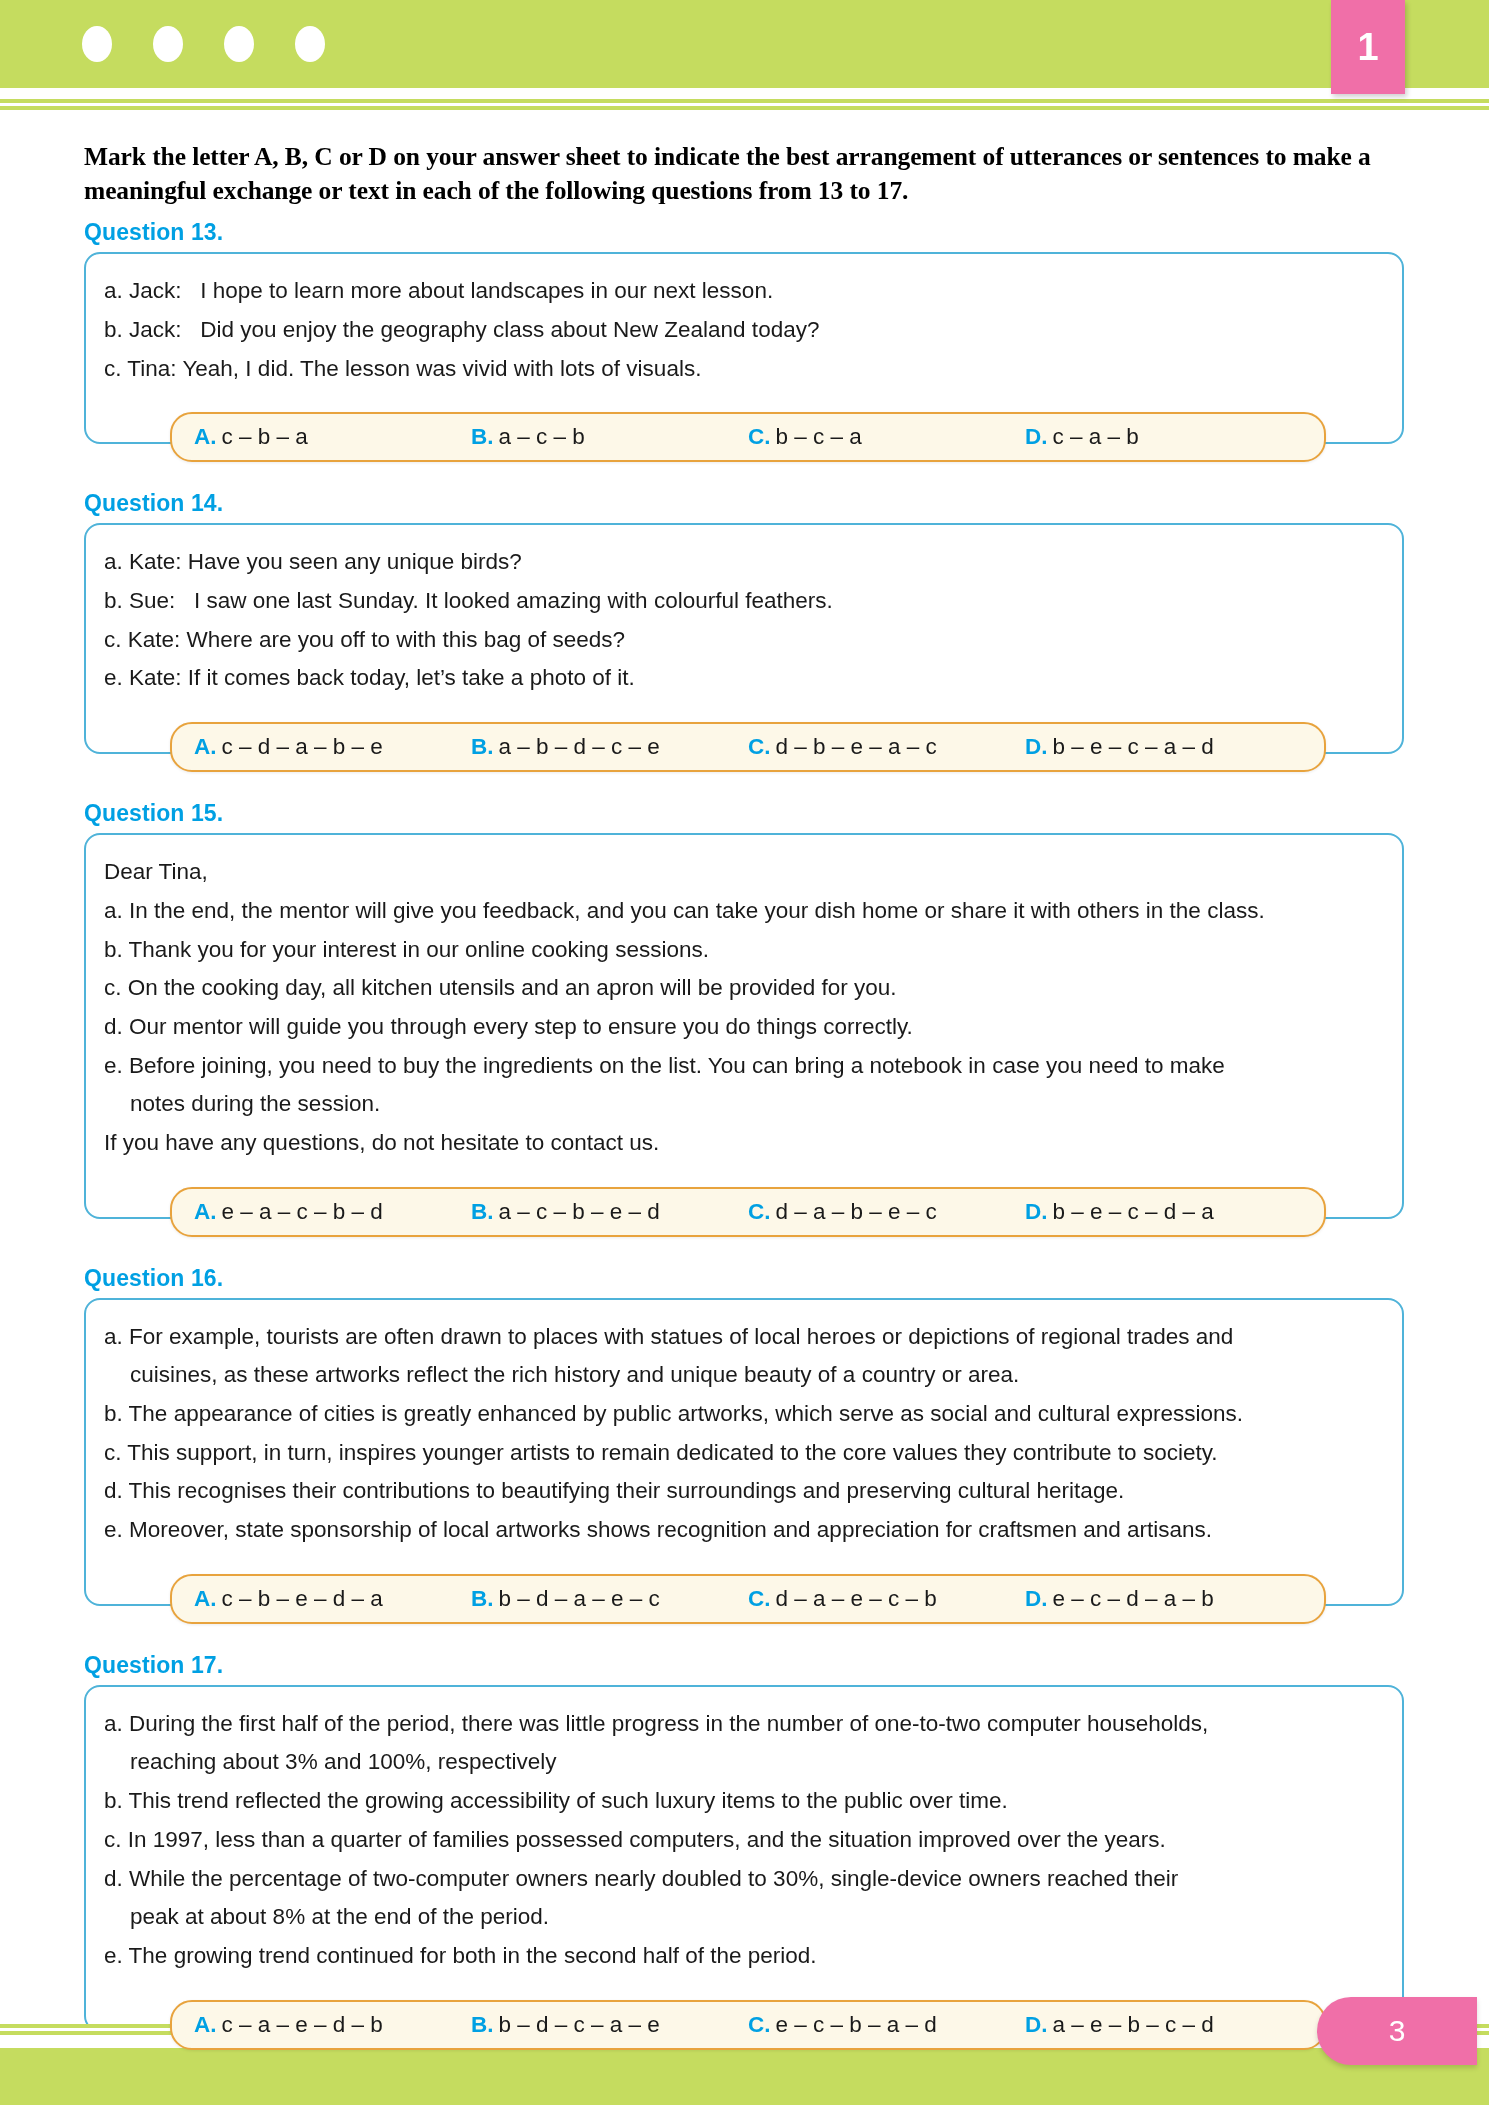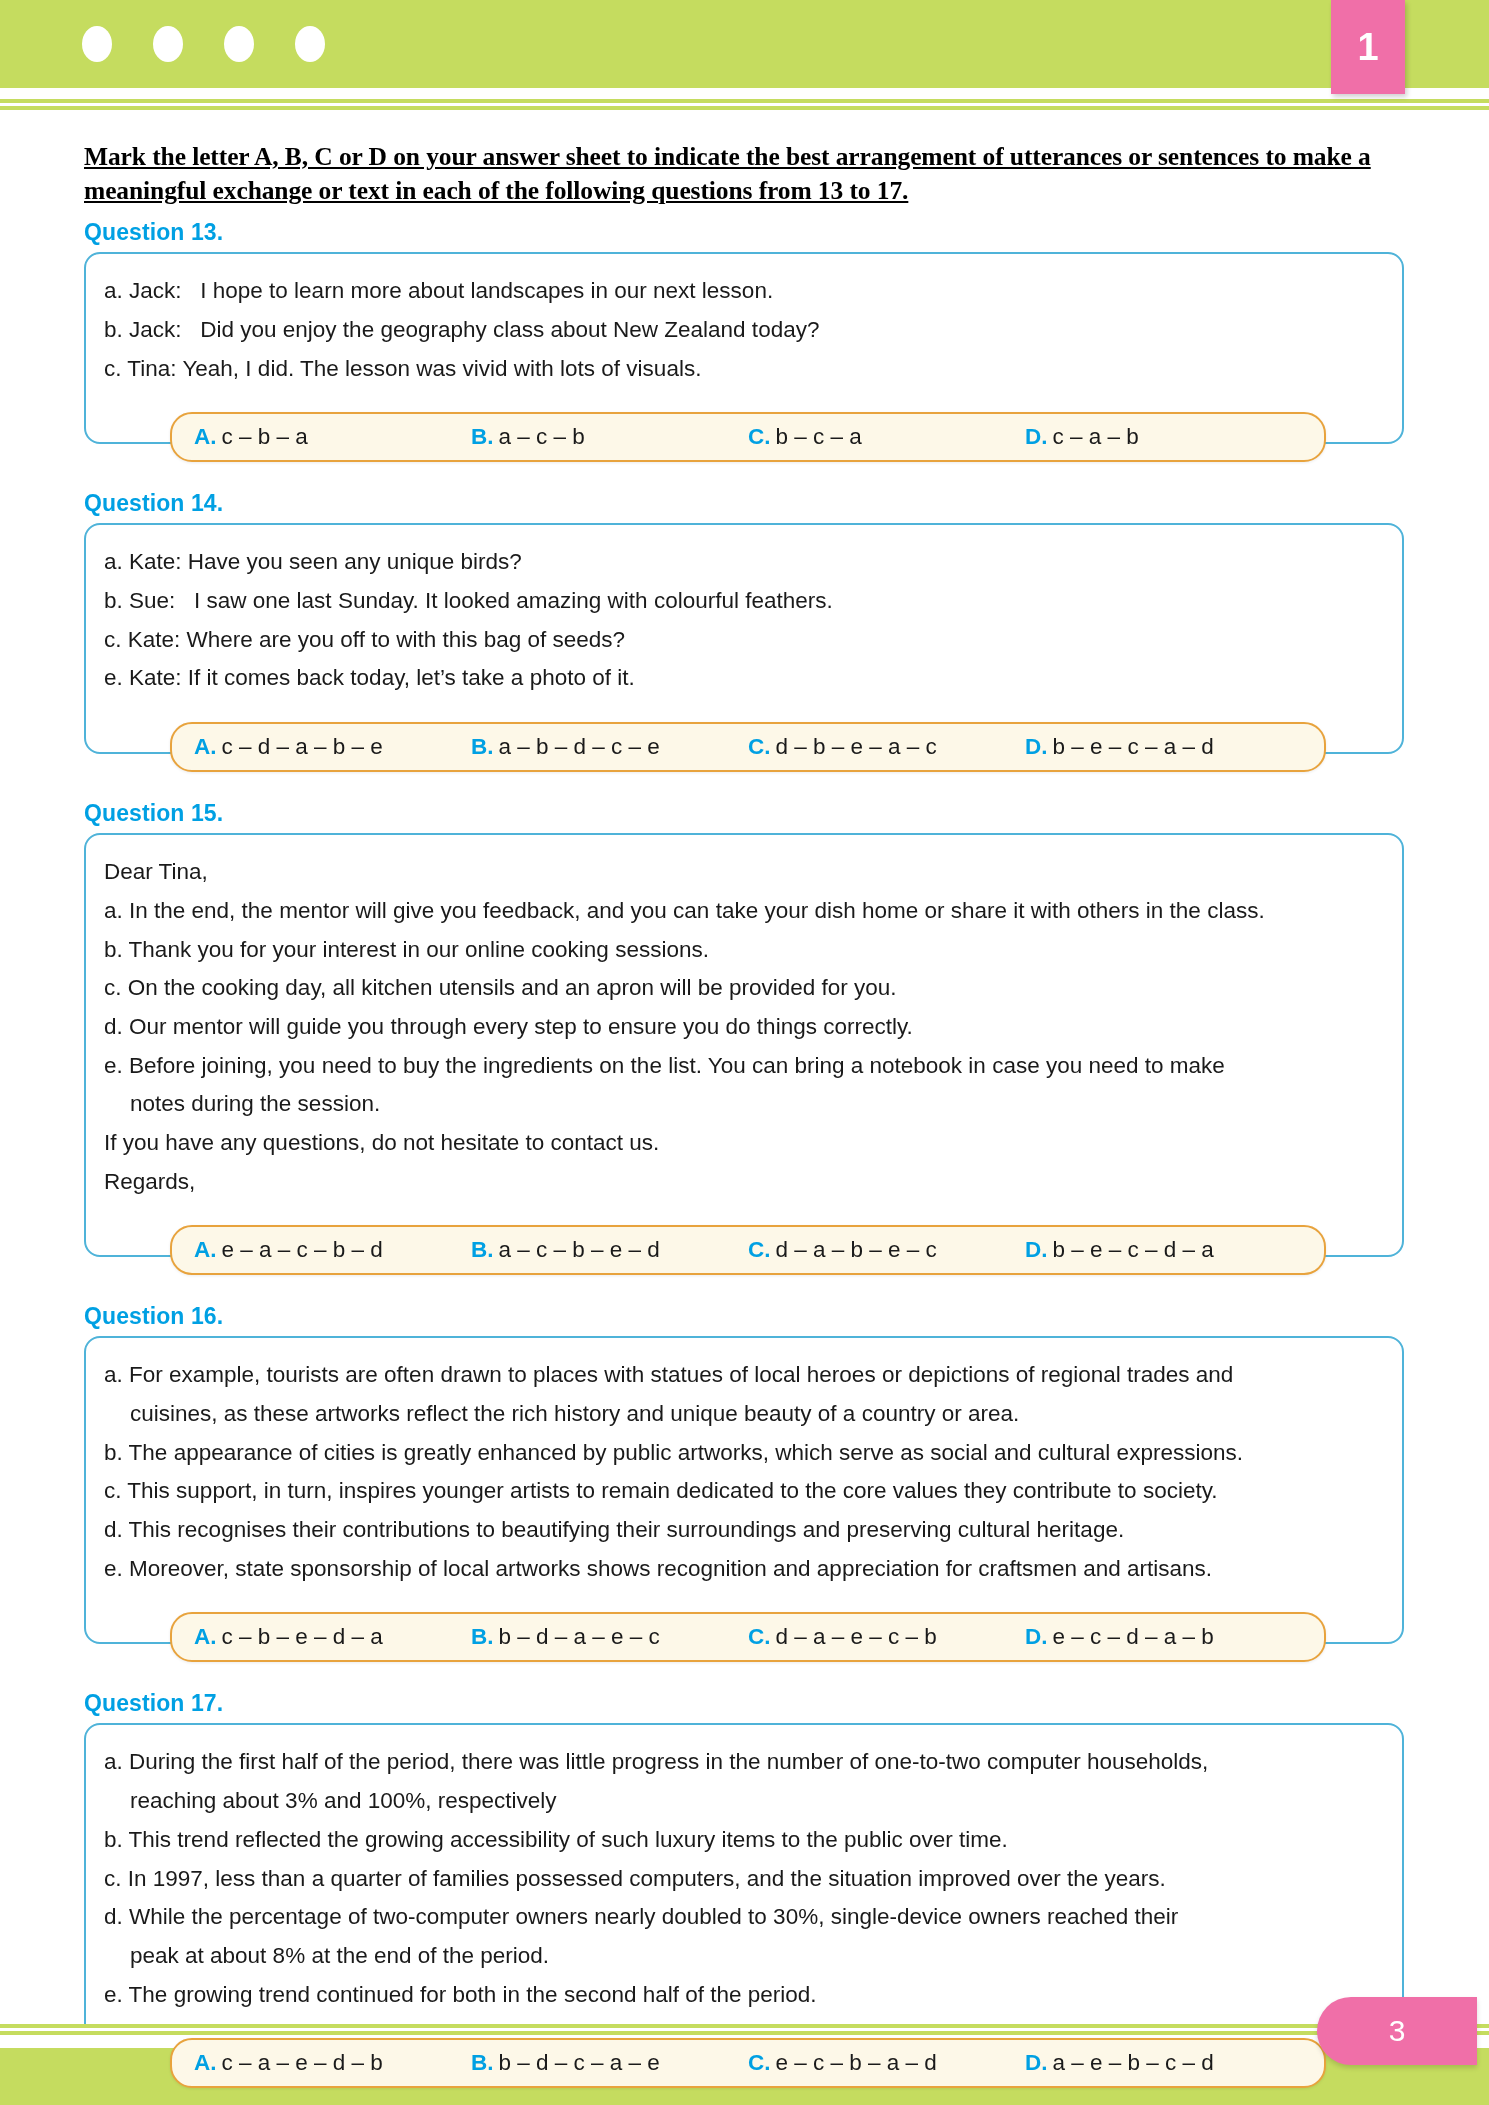--- a/index.html
+++ b/index.html
@@ -89,21 +89,20 @@
 
   .instruction {
     font-family: "Liberation Serif", serif;
     font-weight: bold;
     font-size: 25.5px;
     line-height: 1.32;
     color: #000000;
     letter-spacing: -0.1px;
     margin: 0 0 12px 0;
     width: 1325px;
-    text-decoration: underline;
   }
 
   .q-label {
     color: #00a0e3;
     font-weight: bold;
     font-size: 23px;
     margin: 14px 0 6px 0;
     letter-spacing: 0.1px;
   }
   .q-label:first-of-type { margin-top: 0; }
@@ -260,21 +259,20 @@
         <div class="q-label">Question 15.</div>
         <div class="q-box">
           <div class="q-line">Dear Tina,</div>
           <div class="q-line">a. In the end, the mentor will give you feedback, and you can take your dish home or share it with others in the class.</div>
           <div class="q-line">b. Thank you for your interest in our online cooking sessions.</div>
           <div class="q-line">c. On the cooking day, all kitchen utensils and an apron will be provided for you.</div>
           <div class="q-line">d. Our mentor will guide you through every step to ensure you do things correctly.</div>
           <div class="q-line">e. Before joining, you need to buy the ingredients on the list. You can bring a notebook in case you need to make</div>
           <div class="q-line indent">notes during the session.</div>
           <div class="q-line">If you have any questions, do not hesitate to contact us.</div>
-          <div class="q-line">Regards,</div>
           <div class="ans-box">
             <div class="ans"><span class="L">A.</span><span>e – a – c – b – d</span></div>
             <div class="ans"><span class="L">B.</span><span>a – c – b – e – d</span></div>
             <div class="ans"><span class="L">C.</span><span>d – a – b – e – c</span></div>
             <div class="ans"><span class="L">D.</span><span>b – e – c – d – a</span></div>
           </div>
         </div>
         <div class="spacer-after-box"></div>
       </div>
       <div>

